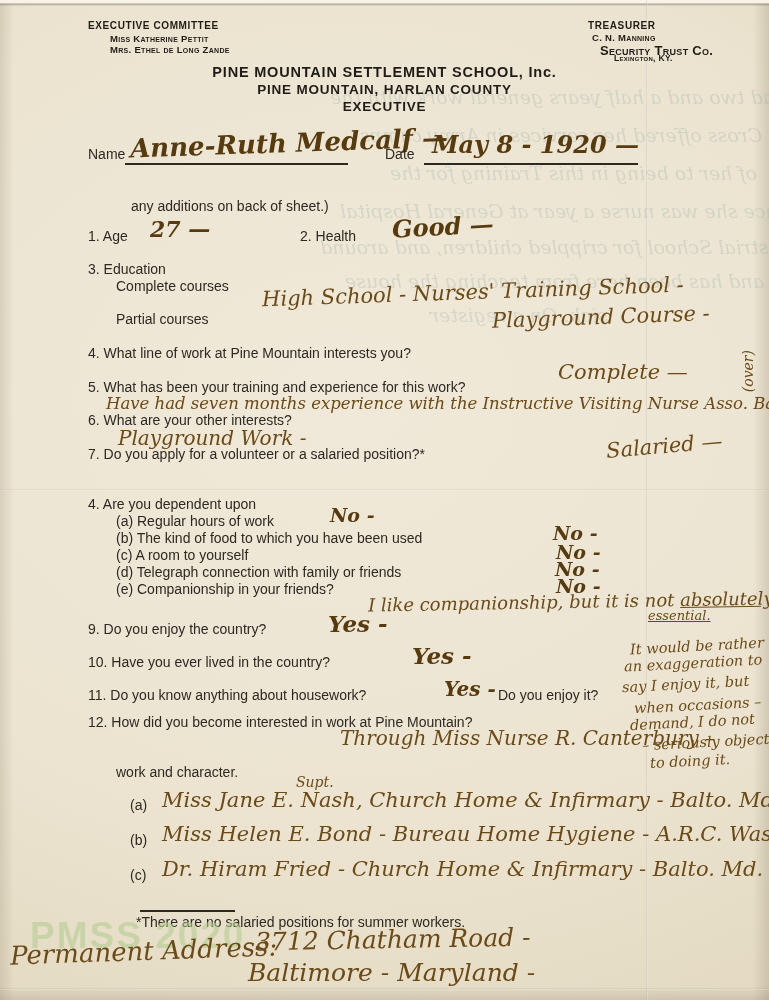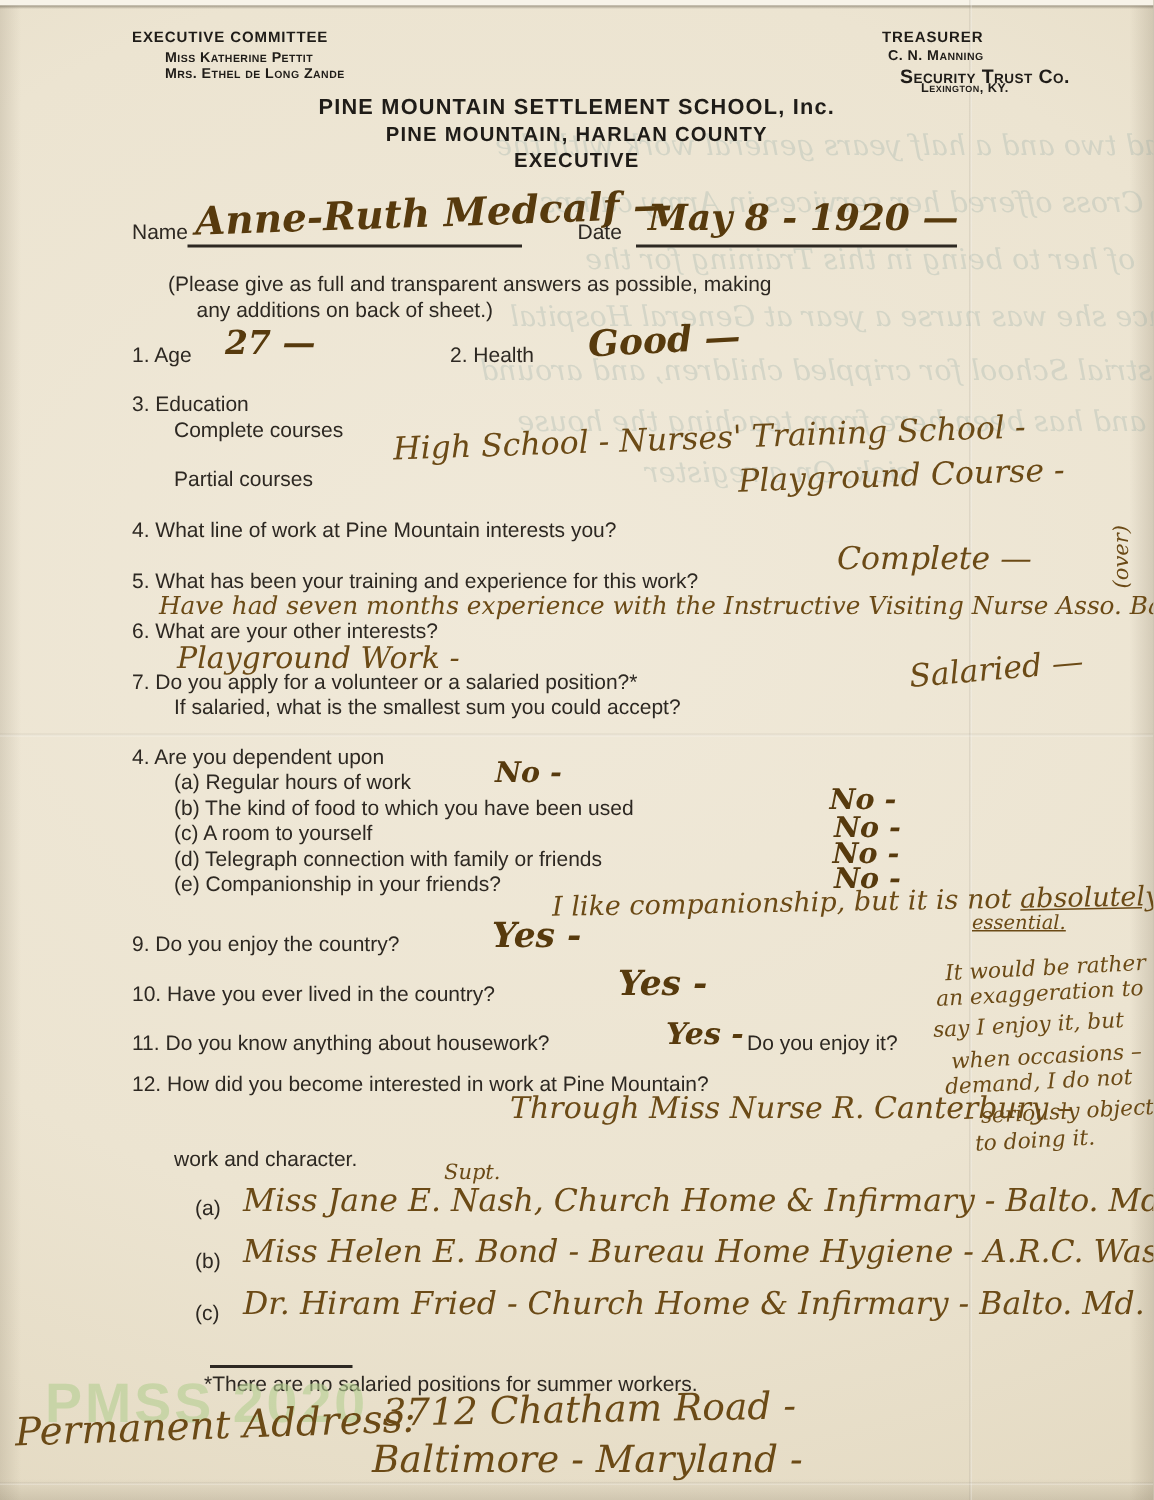--- a/index.html
+++ b/index.html
@@ -66,21 +66,20 @@
   <div class="school" style="top:99px;font-size:13.5px;">EXECUTIVE</div>
 
   <div class="t" style="left:88px;top:146px;">Name</div>
   <div class="rule" style="left:125px;top:163px;width:223px;"></div>
   <div class="h dark" style="left:130px;top:128px;font-size:26px;transform:rotate(-2deg);">Anne-Ruth Medcalf —</div>
 
   <div class="t" style="left:385px;top:146px;">Date</div>
   <div class="rule" style="left:424px;top:163px;width:214px;"></div>
   <div class="h dark" style="left:432px;top:130px;font-size:24px;">May 8 - 1920 —</div>
 
-  <div class="t" style="left:112px;top:181px;">(Please give as full and transparent answers as possible, making</div>
   <div class="t" style="left:131px;top:198px;">any additions on back of sheet.)</div>
 
   <div class="t" style="left:88px;top:228px;">1. Age</div>
   <div class="h dark" style="left:150px;top:216px;font-size:22px;">27 —</div>
   <div class="t" style="left:300px;top:228px;">2. Health</div>
   <div class="h dark" style="left:392px;top:212px;font-size:24px;transform:rotate(-3deg);">Good —</div>
 
   <div class="t" style="left:88px;top:261px;">3. Education</div>
   <div class="t" style="left:116px;top:278px;">Complete courses</div>
   <div class="h" style="left:262px;top:280px;font-size:21px;transform:rotate(-2deg);">High School - Nurses' Training School -</div>
@@ -91,21 +90,20 @@
   <div class="h" style="left:558px;top:360px;font-size:21px;">Complete —</div>
 
   <div class="t" style="left:88px;top:379px;">5. What has been your training and experience for this work?</div>
   <div class="h" style="left:106px;top:394px;font-size:16.5px;">Have had seven months experience with the Instructive Visiting Nurse Asso. Balto; →</div>
   <div class="over-note" style="left:740px;top:350px;">(over)</div>
 
   <div class="t" style="left:88px;top:412px;">6. What are your other interests?</div>
   <div class="h" style="left:118px;top:426px;font-size:20px;">Playground Work -</div>
 
   <div class="t" style="left:88px;top:446px;">7. Do you apply for a volunteer or a salaried position?*</div>
-  <div class="t" style="left:116px;top:463px;">If salaried, what is the smallest sum you could accept?</div>
   <div class="h" style="left:606px;top:434px;font-size:21px;transform:rotate(-5deg);">Salaried —</div>
 
   <div class="t" style="left:88px;top:496px;">4. Are you dependent upon</div>
   <div class="t" style="left:116px;top:513px;">(a) Regular hours of work</div>
   <div class="h dark" style="left:330px;top:504px;font-size:19px;">No -</div>
   <div class="t" style="left:116px;top:530px;">(b) The kind of food to which you have been used</div>
   <div class="h dark" style="left:553px;top:522px;font-size:19px;">No -</div>
   <div class="t" style="left:116px;top:547px;">(c) A room to yourself</div>
   <div class="h dark" style="left:556px;top:541px;font-size:19px;">No -</div>
   <div class="t" style="left:116px;top:564px;">(d) Telegraph connection with family or friends</div>

